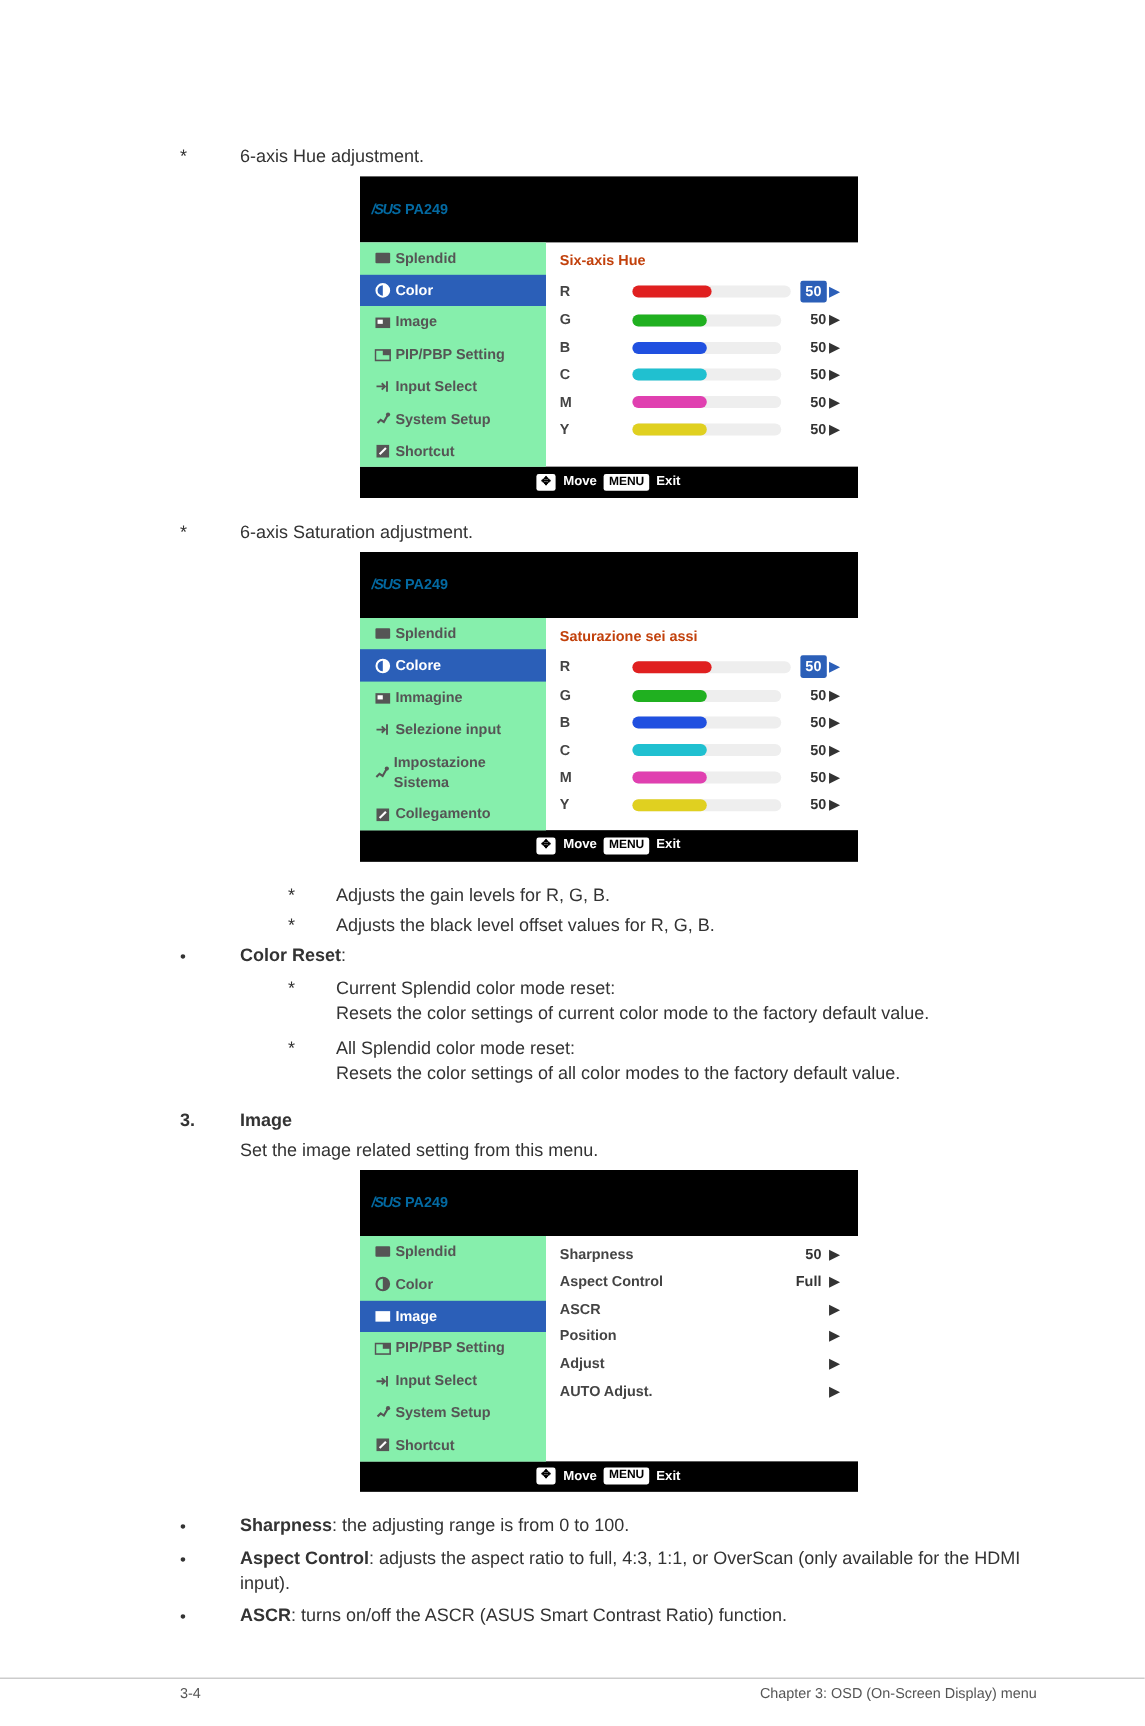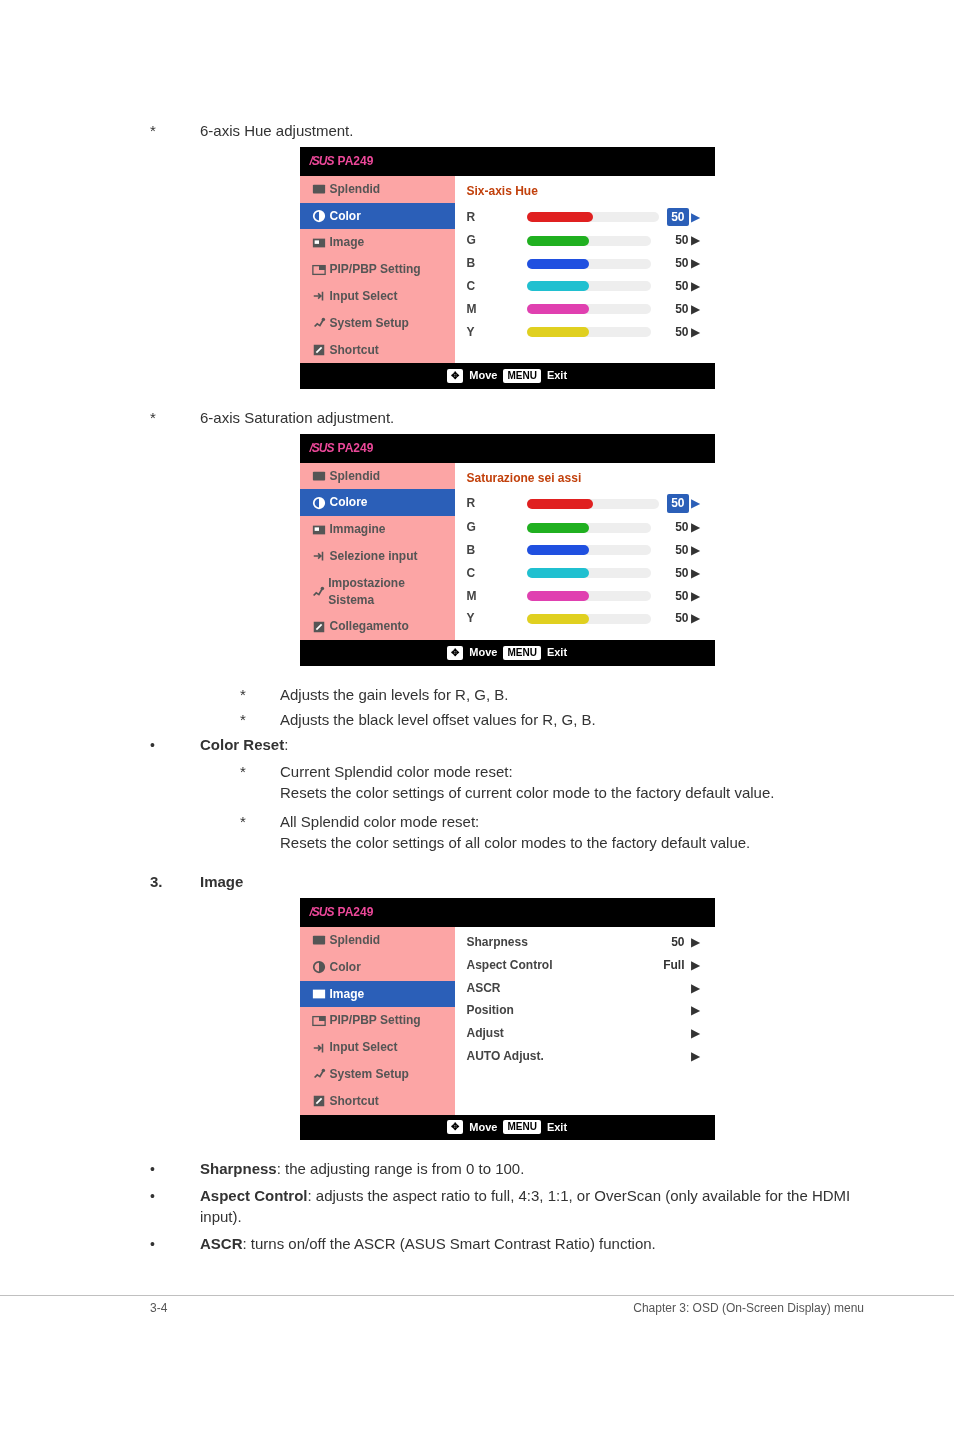--- a/index.html
+++ b/index.html
@@ -23,28 +23,28 @@
   .section-indent { margin-left: 50px; }
   .osd-wrap { display: flex; justify-content: center; margin: 6px 0 18px 0; }
   .osd {
     width: 415px;
     background: #000;
     color: #fff;
     font-family: Arial, sans-serif;
     font-size: 12px;
   }
   .osd-header {
-    padding: 6px 10px;
+    padding: 19px 10px;
     font-weight: bold;
-    color: #ec4899;
+    color: #0369a1;
     display:flex; align-items:center; gap:4px;
   }
   .osd-header .slash { font-style: italic; letter-spacing:-1px; }
   .osd-body { display: flex; background: #fff; color: #333; }
-  .osd-side { width: 155px; background: #fca5a5; }
+  .osd-side { width: 155px; background: #86efac; }
   .osd-side-row {
     display: flex; align-items: center;
     padding: 5px 8px;
     font-weight: bold;
     color: #555;
     border-bottom: 0;
   }
   .osd-side-row.sel { background: #2b5fb8; color: #fff; }
   .osd-side-row .mi { width: 22px; display:inline-flex; justify-content:center; }
   .osd-pane { flex: 1; padding: 0 12px 6px 12px; }
@@ -376,20 +376,21 @@
       </div>
     </div>
   </div>
 
   <div style="height:14px;"></div>
 
   <div class="bullet-row">
       <span class="num">3.</span>
       <b class="term">Image</b>
     </div>
+  <div class="section-indent">Set the image related setting from this menu.</div>
 
   <div class="osd-wrap">
     <div class="osd">
       <div class="osd-header">
           <span class="slash">/SUS</span> 
           <span>PA249</span>
         </div>
       <div class="osd-body">
         <div class="osd-side" id="osd3-side">
             <div class="osd-side-row">

